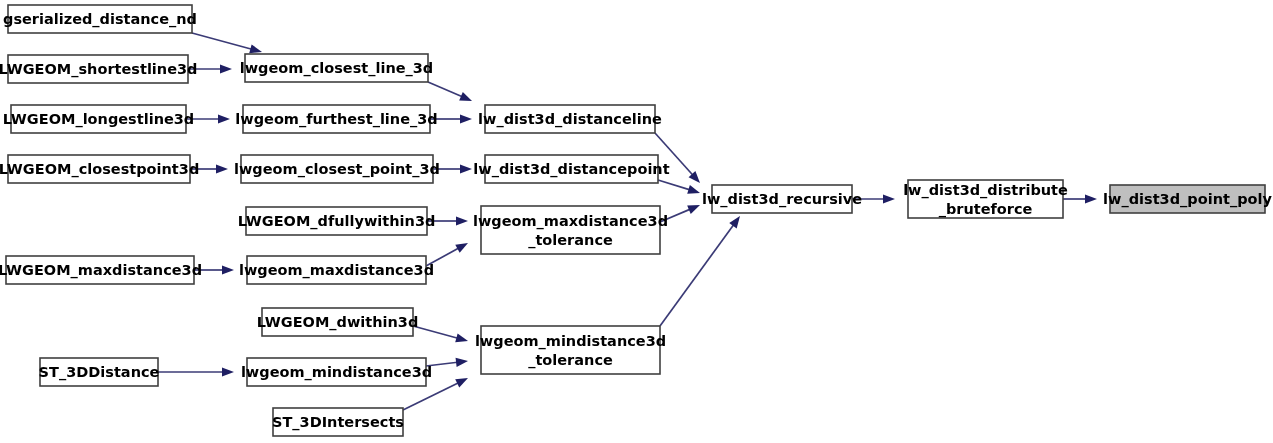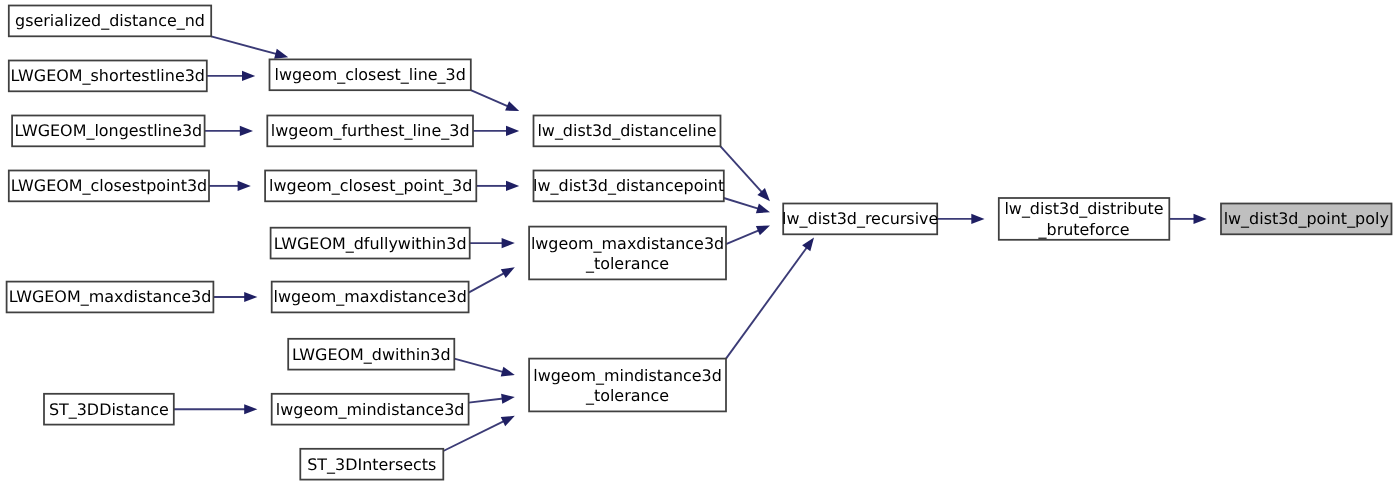--- a/index.html
+++ b/index.html
@@ -10,20 +10,21 @@
   body {
     width: 1273px;
     height: 443px;
     font-family: "DejaVu Sans", "Liberation Sans", sans-serif;
     overflow: hidden;
   }
   #graph-root {
     position: relative;
     width: 1273px;
     height: 443px;
+    font-weight: bold;
   }
   svg#callgraph {
     display: block;
     width: 1273px;
     height: 443px;
   }
   .node-box {
     fill: #ffffff;
     stroke: #404040;
     stroke-width: 1.6;

